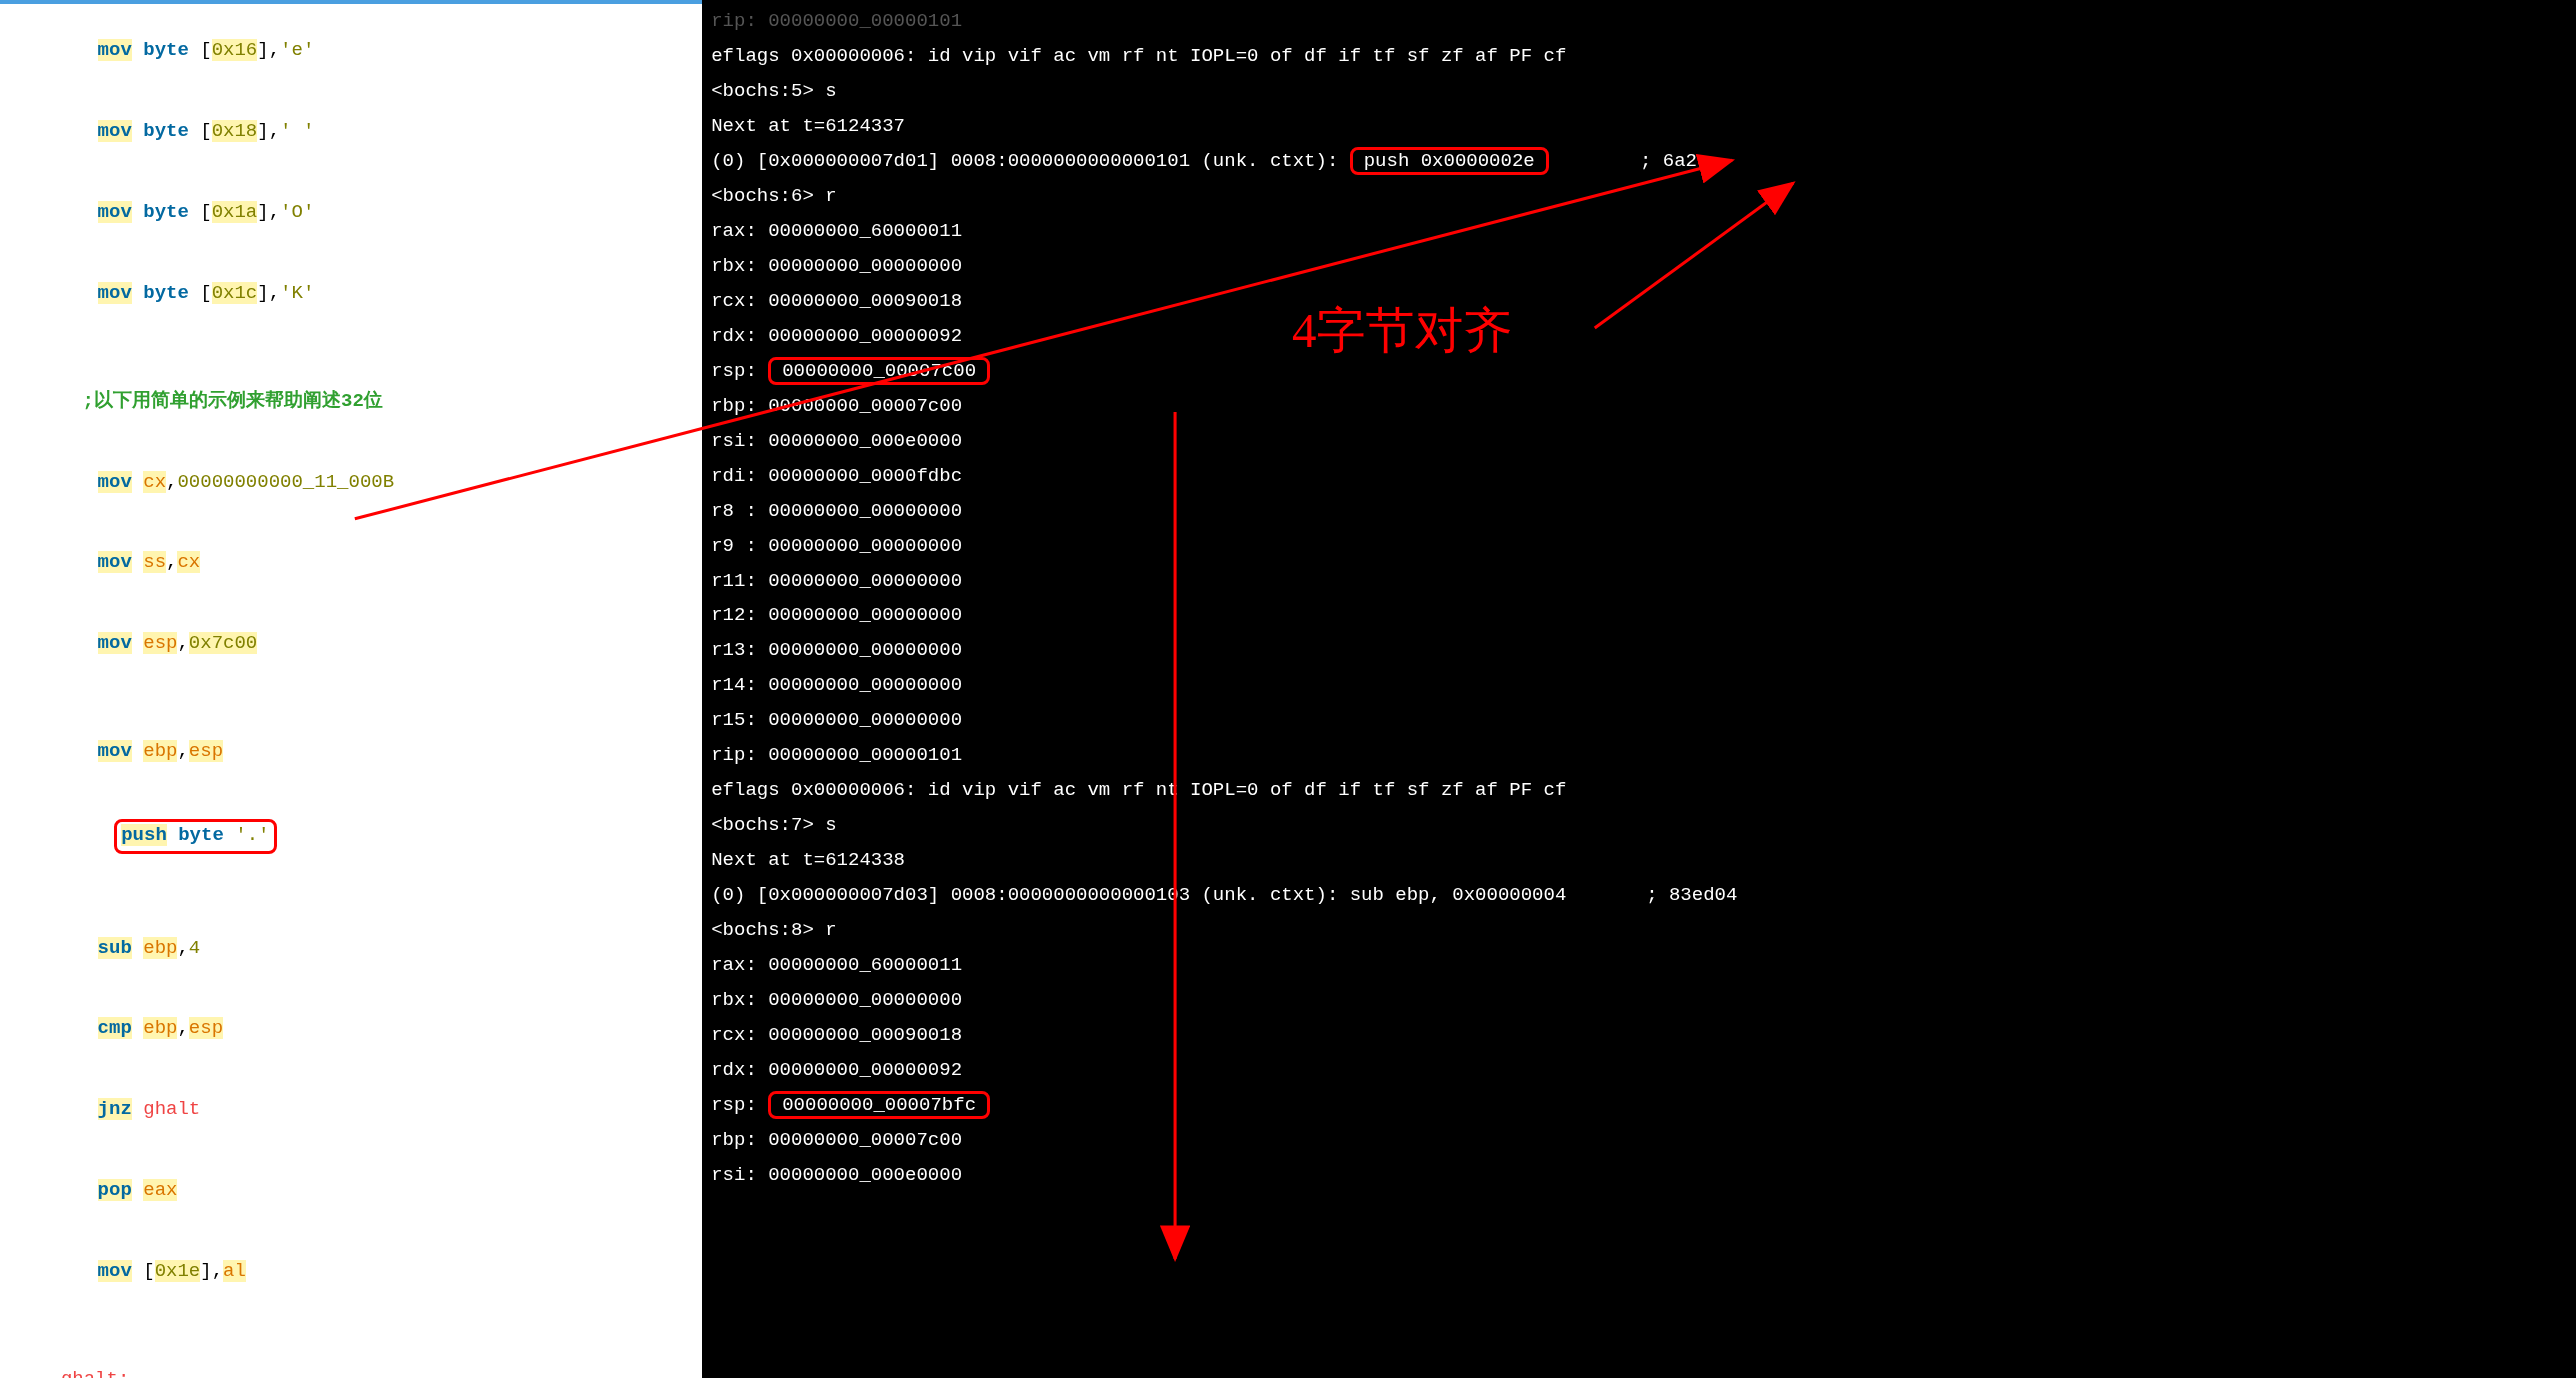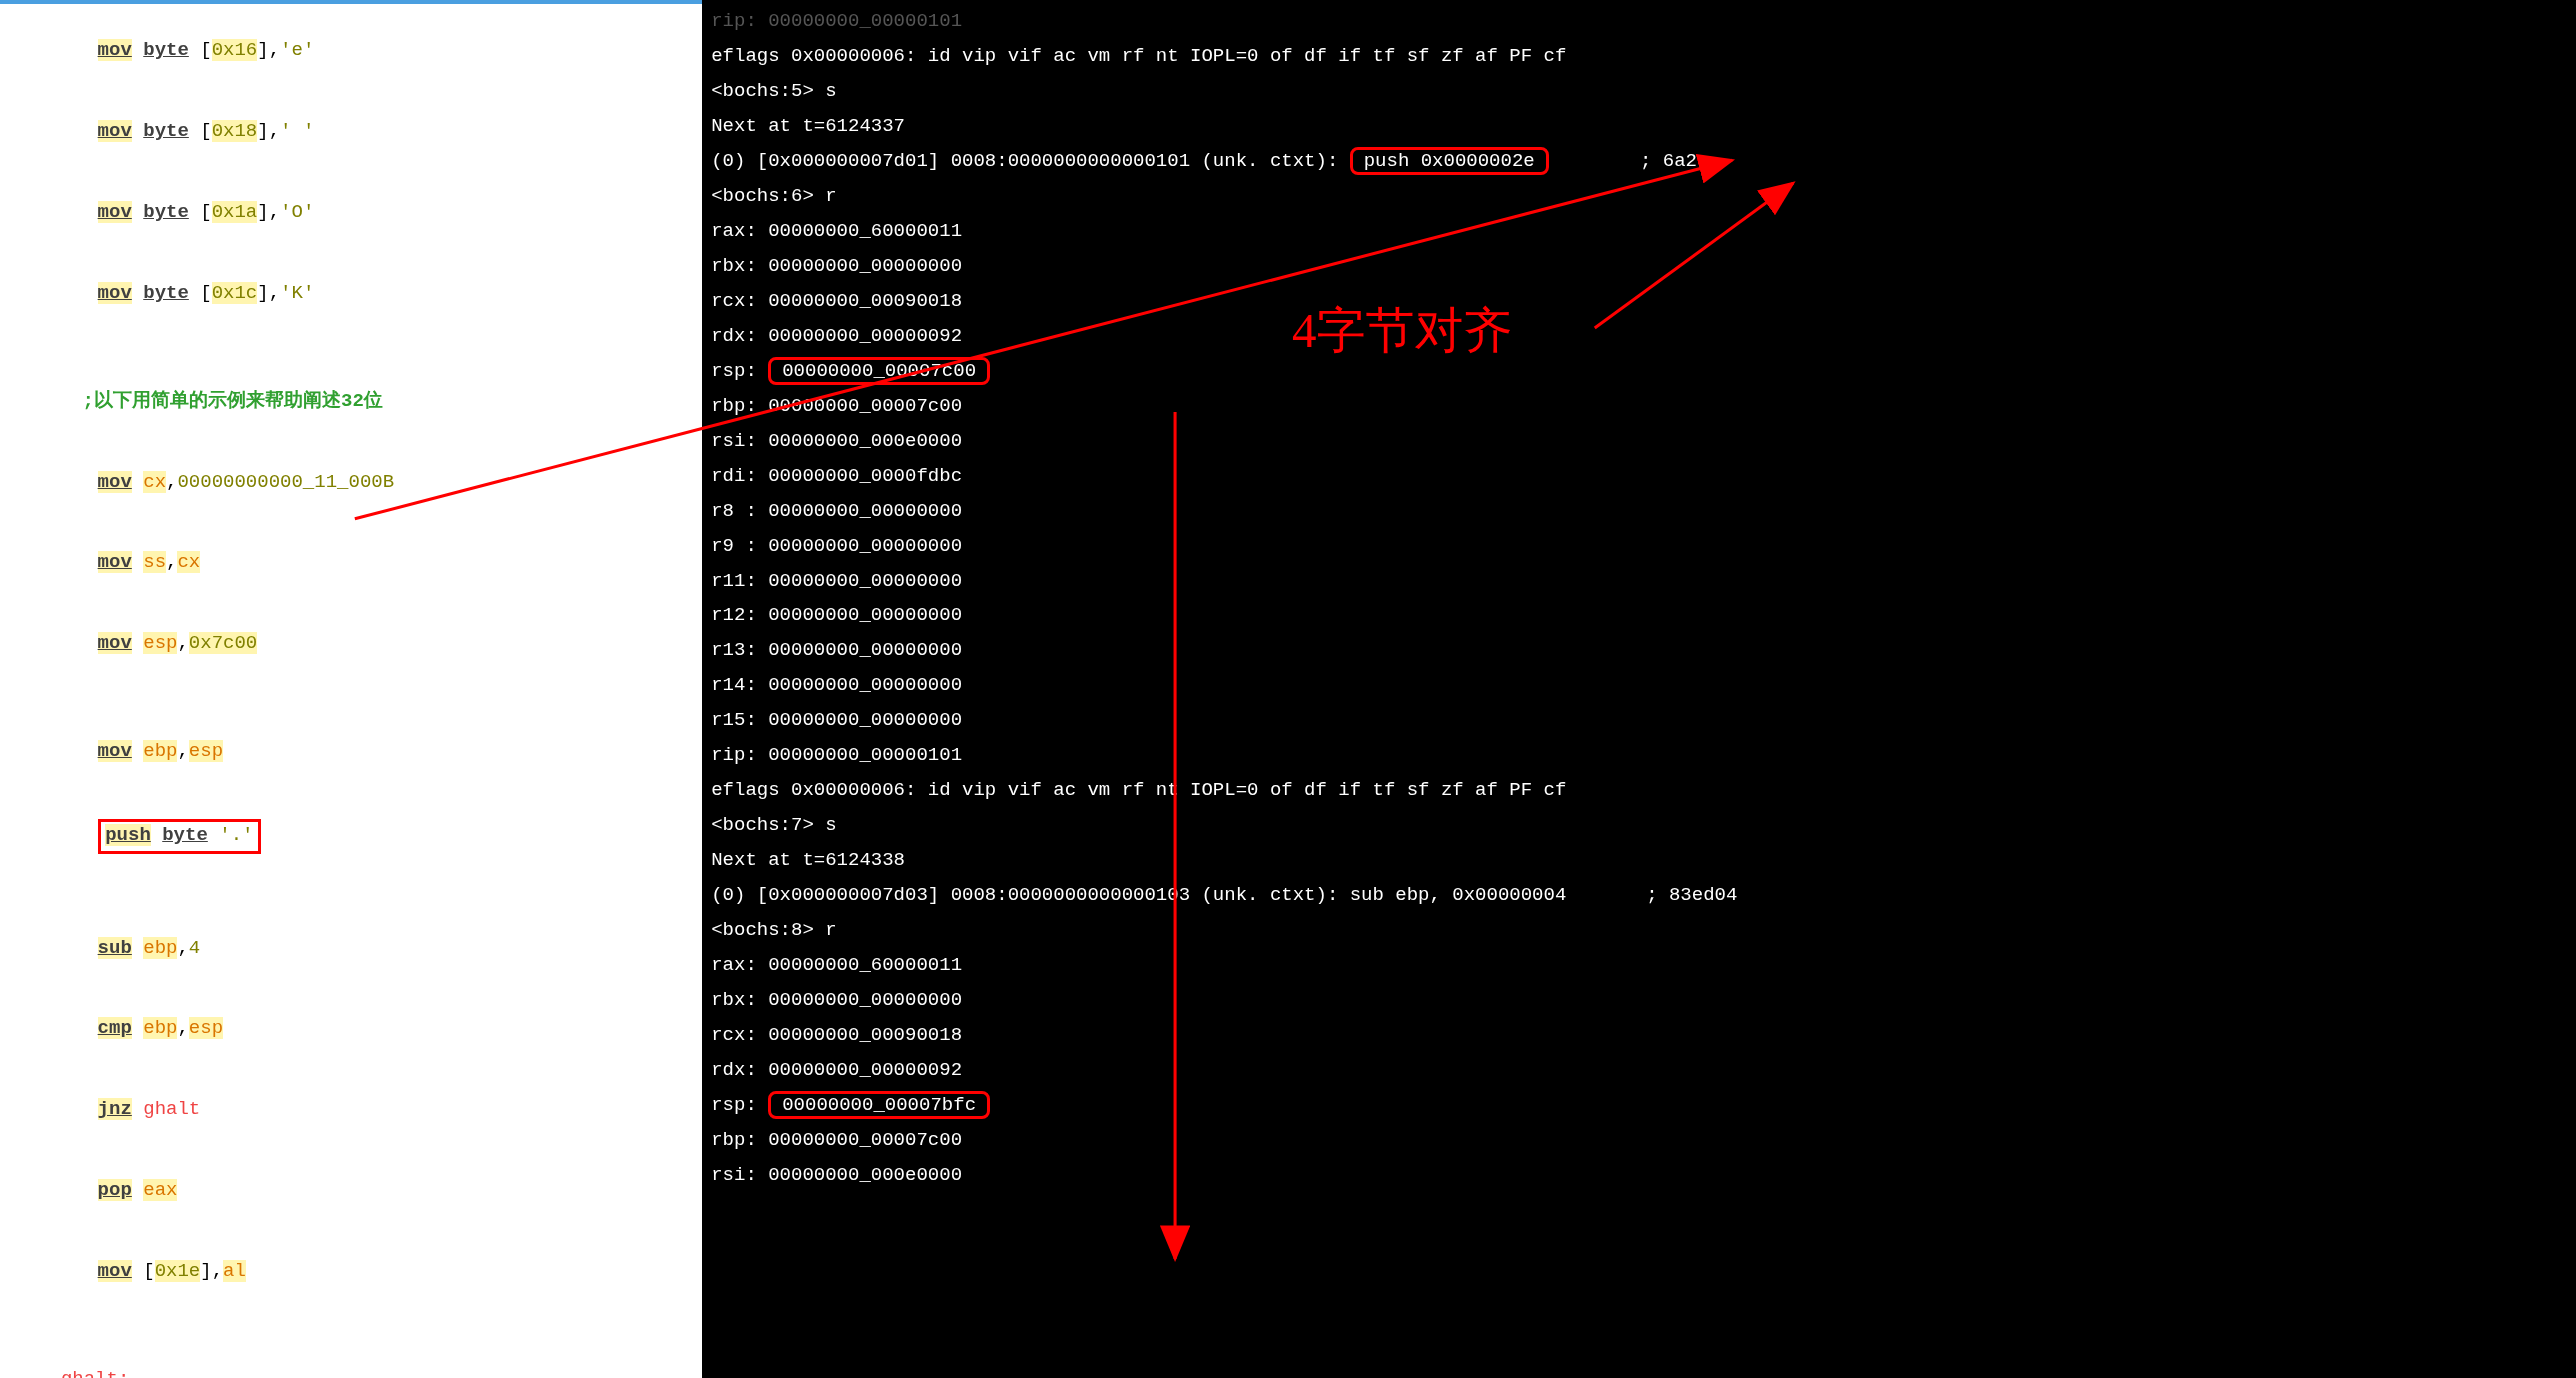--- a/index.html
+++ b/index.html
@@ -29,32 +29,33 @@
     position: relative;
     overflow: hidden;
   }
   .code-line {
     padding-left: 30.5px;
     line-height: 1.42;
     white-space: pre;
     font-size: 19px;
   }
   .indent1 { padding-left: 52px; }
-  .kw-nav { color: #404040; font-weight: bold; text-decoration: underline; }
+  .kw-nav { color: #0369a1; font-weight: bold; }
   .reg-orange { color: #d97500; }
   .num-olive { color: #808000; }
   .comment-green { color: #30a030; font-weight: bold; margin-top: 44px; }
   .label-black { color: #ef4444; }
   .punct { color: #000000; }
   .hl-yellow { background: #fff5b0; }
   .boxed-red {
     border: 3.1px solid #ff0000;
-    border-radius: 0;
+    border-radius: 8px;
     padding: 0 4.6px 1.5px 4.6px;
     display: inline-block;
+    margin-left: 16px;
   }
   .term-line {
     white-space: pre;
     margin-top: 8px;
   }
   .red-box-term {
     border: 3.1px solid #ff0000;
     border-radius: 8px;
     padding: 0 11px;
   }

